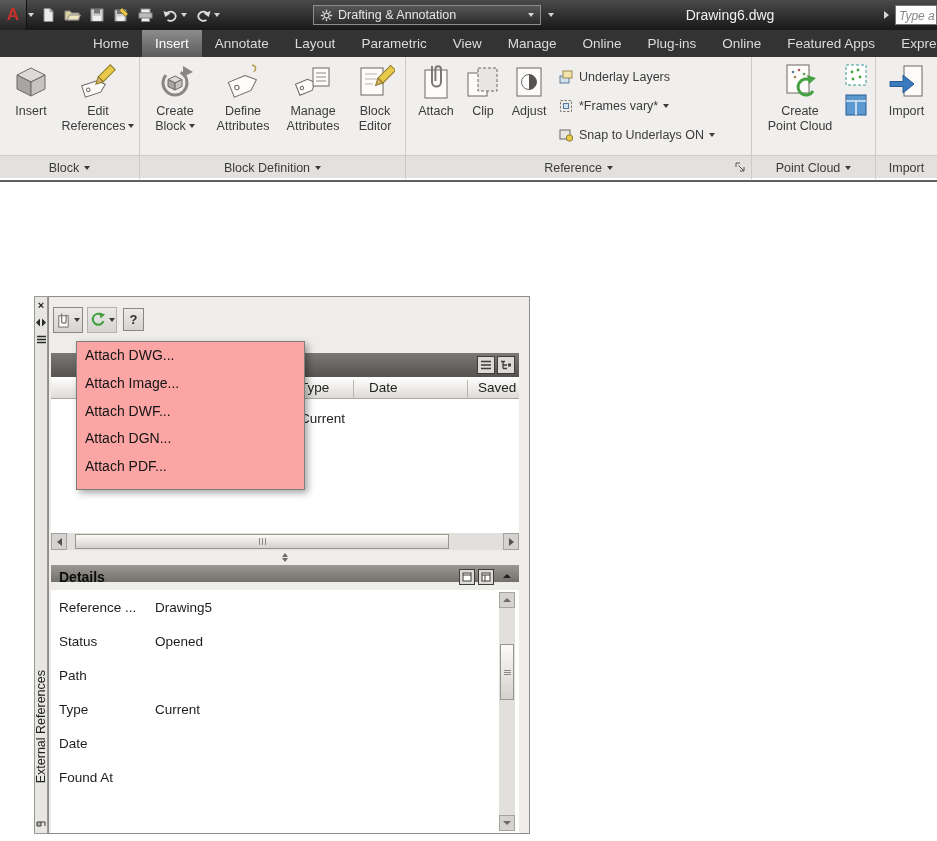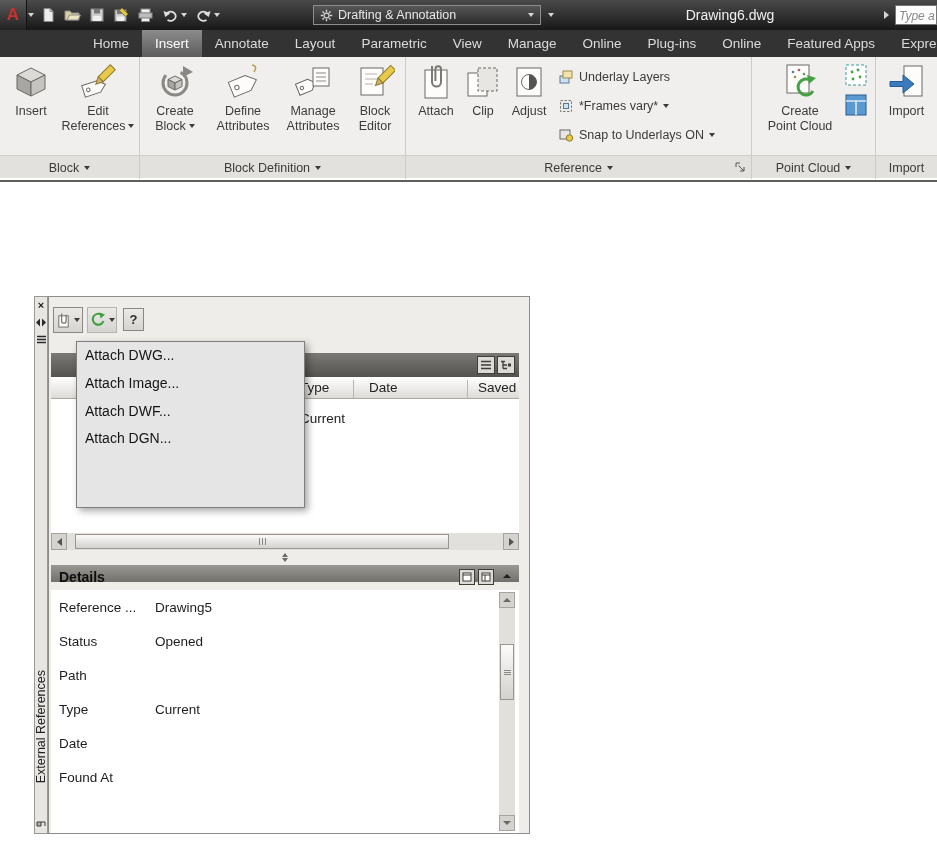--- a/index.html
+++ b/index.html
@@ -66,21 +66,21 @@
   .detailsbody{position:absolute;left:2px;top:293px;width:468px;height:243px;background:#fff}
   .drow{position:absolute;left:8px;display:flex;font-size:13.5px;color:#1d1d1d;white-space:nowrap}
   .drow .dl{width:96px}
   .vscroll{position:absolute;left:450px;top:295px;width:16px;height:239px;background:#e2e0dc}
   .vbtn{position:absolute;left:0;width:16px;height:16px;background:#d5d3cf;border:1px solid #a5a3a0;display:flex;align-items:center;justify-content:center}
   .vthumb{position:absolute;left:1px;top:52px;width:14px;height:56px;background:linear-gradient(#fcfbfa,#d4d2ce);border:1px solid #98968f;display:flex;align-items:center;justify-content:center;flex-direction:column;gap:1px}
   .vthumb i{display:block;height:1px;width:7px;background:#8a8884}
   .smallbox{position:absolute;width:18px;height:18px;background:#dddbd7;border:1px solid #3f3d39;display:flex;align-items:center;justify-content:center}
 
   
-  .menu{left:76px;top:341px;width:229px;height:167px;background:#e5e5e5;border:1px solid #807e7a;box-shadow:3px 3px 7px rgba(0,0,0,.35);z-index:40}
+  .menu{left:76px;top:341px;width:229px;height:149px;background:#fca5a5;border:1px solid #807e7a;box-shadow:3px 3px 7px rgba(0,0,0,.35);z-index:40}
   .mitem{height:27.8px;line-height:27.8px;padding-left:8px;font-size:14px;color:#141414;white-space:nowrap}
 </style>
 </head>
 <body>
 
 <div class="screen">
 
   <div class="abs titlebar">
     <div class="abs logo">
         <span>A</span>
@@ -574,15 +574,16 @@
           <span class="td"></span>
         </div>
     </div>
   </div>
 
   <div class="abs menu">
     <div class="mitem">Attach DWG...</div>
     <div class="mitem">Attach Image...</div>
     <div class="mitem">Attach DWF...</div>
     <div class="mitem">Attach DGN...</div>
+    <div class="mitem">Attach PDF...</div>
   </div>
 
 </div>
 
 </body></html>

